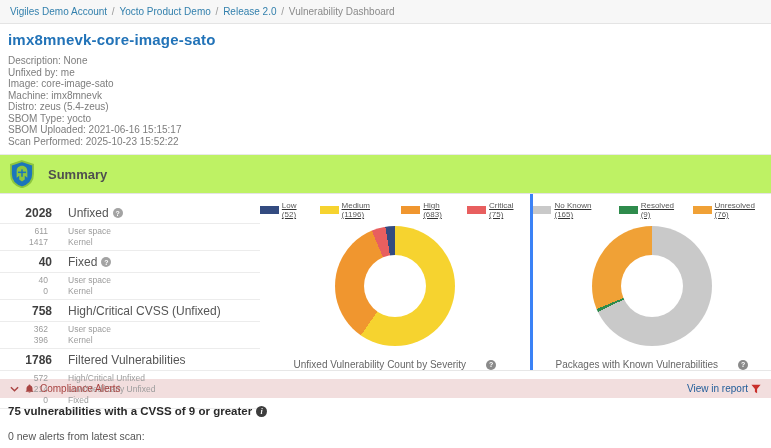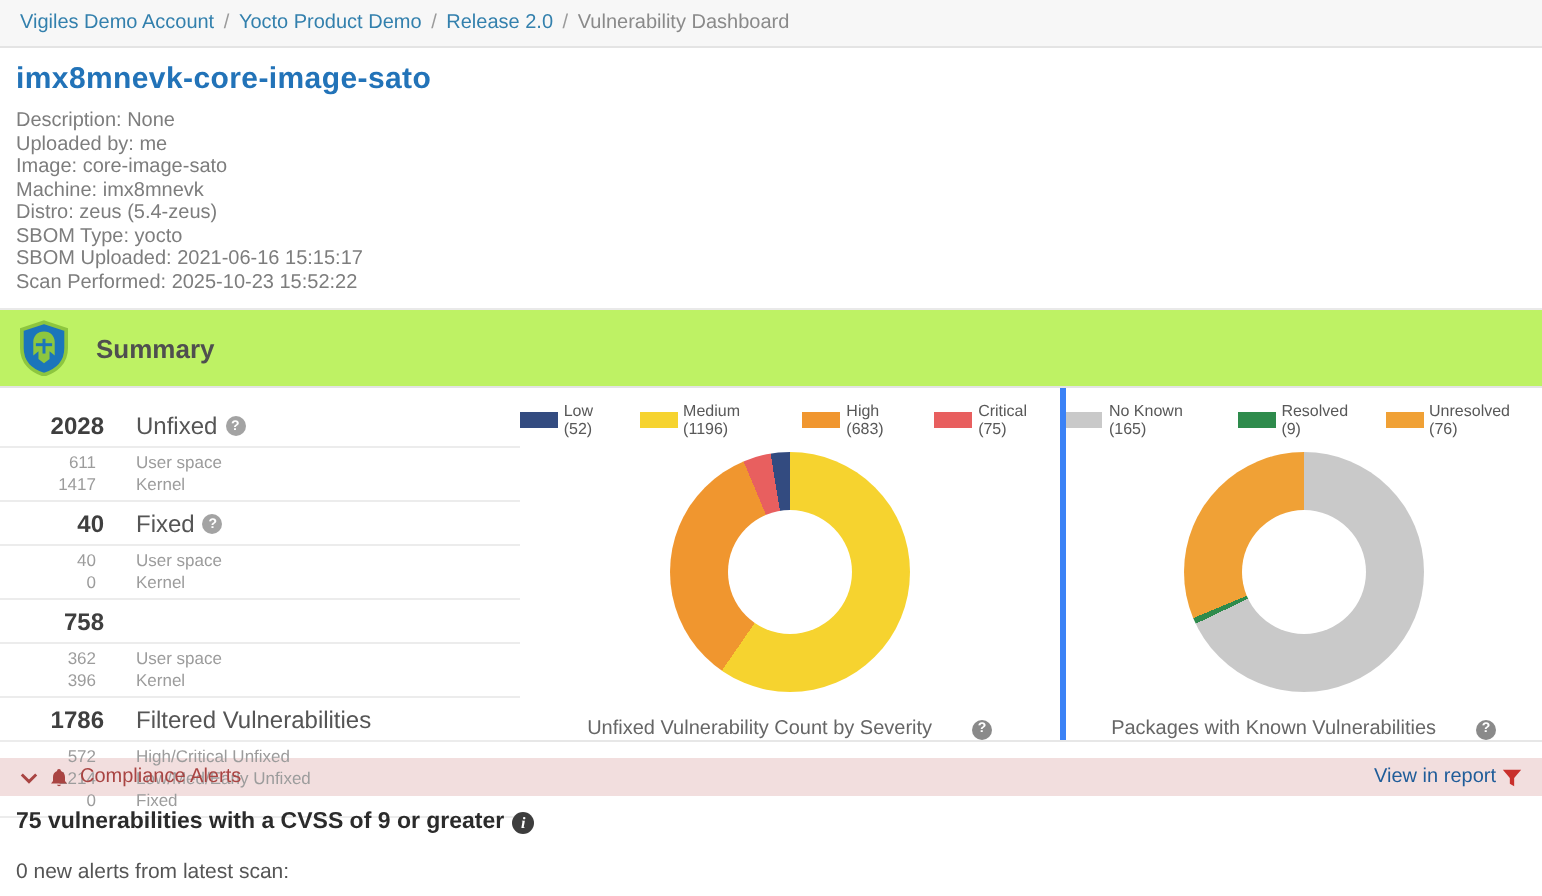--- a/index.html
+++ b/index.html
@@ -36,21 +36,21 @@
   .stat-main{display:flex;align-items:center;padding:4px 0 3px 0;}
   .stat-value{width:52px;text-align:right;font-size:12px;font-weight:bold;color:#3f3f3f;flex:0 0 52px;}
   .stat-label{margin-left:16px;font-size:12px;color:#555;display:inline-flex;align-items:center;gap:4px;}
   .stat-subs{border-top:1px solid #ececec;border-bottom:1px solid #ececec;padding:2px 0;}
   .stat-sub{display:flex;line-height:11px;}
   .sub-value{width:48px;text-align:right;font-size:8.5px;color:#9c9c9c;flex:0 0 48px;}
   .sub-label{margin-left:20px;font-size:8.5px;color:#9c9c9c;}
   
   .chart-col{flex:1 1 auto;display:flex;flex-direction:column;align-items:center;padding-top:7px;box-sizing:border-box;}
   .chart-col.right{border-left:3px solid #3b82f6;}
-  .legend{display:flex;align-items:flex-end;gap:7px;margin-bottom:4px;}
+  .legend{display:flex;align-items:flex-end;gap:7px;margin-bottom:4px;text-decoration:underline;}
   .legend-item{display:inline-flex;align-items:center;gap:3px;font-size:8px;color:#585858;}
   .legend-swatch{width:19px;height:8px;display:inline-block;}
   .donut{width:120px;height:120px;border-radius:50%;position:relative;margin-top:3px;}
   .donut .hole{position:absolute;inset:24%;background:#fff;border-radius:50%;}
   .caption{margin-top:13px;font-size:10px;color:#666;display:flex;align-items:center;gap:20px;}
   
   .qicon{
     display:inline-flex;align-items:center;justify-content:center;
     width:10px;height:10px;border-radius:50%;background:#a3a3a3;color:#fff;
     font-size:7px;font-weight:bold;line-height:1;
@@ -79,21 +79,21 @@
 <body>
 
 <div class="page">
 
   <div class="breadcrumb-bar" id="breadcrumb"><span class="bc-link">Vigiles Demo Account</span><span class="bc-sep"> / </span><span class="bc-link">Yocto Product Demo</span><span class="bc-sep"> / </span><span class="bc-link">Release 2.0</span><span class="bc-sep"> / </span><span class="bc-current">Vulnerability Dashboard</span></div>
 
   <div class="product">
     <h1>imx8mnevk-core-image-sato</h1>
     <div id="meta-list">
         <div class="meta-line">Description: None</div>
-        <div class="meta-line">Uploaded by: me</div>
+        <div class="meta-line">Unfixed by: me</div>
         <div class="meta-line">Image: core-image-sato</div>
         <div class="meta-line">Machine: imx8mnevk</div>
         <div class="meta-line">Distro: zeus (5.4-zeus)</div>
         <div class="meta-line">SBOM Type: yocto</div>
         <div class="meta-line">SBOM Uploaded: 2021-06-16 15:15:17</div>
         <div class="meta-line">Scan Performed: 2025-10-23 15:52:22</div>
       </div>
   </div>
 
   <div class="summary-panel">
@@ -134,20 +134,21 @@
               <span class="sub-value">40</span>
               <span class="sub-label">User space</span>
             </div>
             <div class="stat-sub">
               <span class="sub-value">0</span>
               <span class="sub-label">Kernel</span>
             </div>
           </div>
           <div class="stat-main">
             <span class="stat-value">758</span>
+            <span class="stat-label">High/Critical CVSS (Unfixed)</span>
           </div>
           <div class="stat-subs">
             <div class="stat-sub">
               <span class="sub-value">362</span>
               <span class="sub-label">User space</span>
             </div>
             <div class="stat-sub">
               <span class="sub-value">396</span>
               <span class="sub-label">Kernel</span>
             </div>

